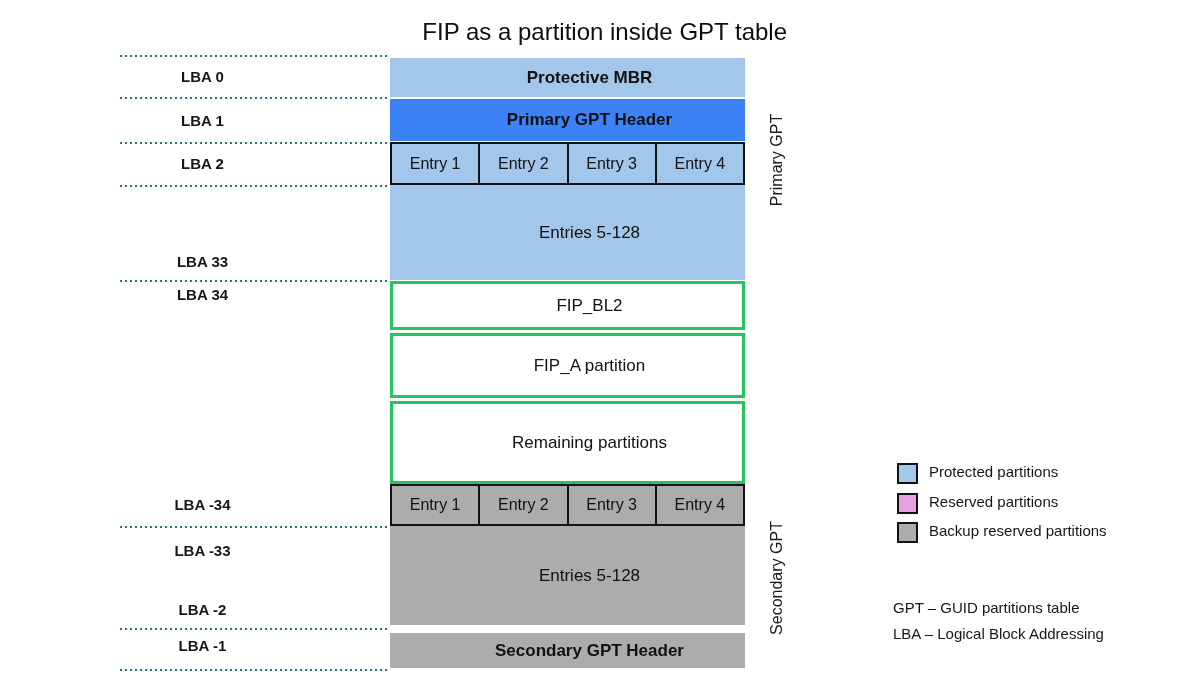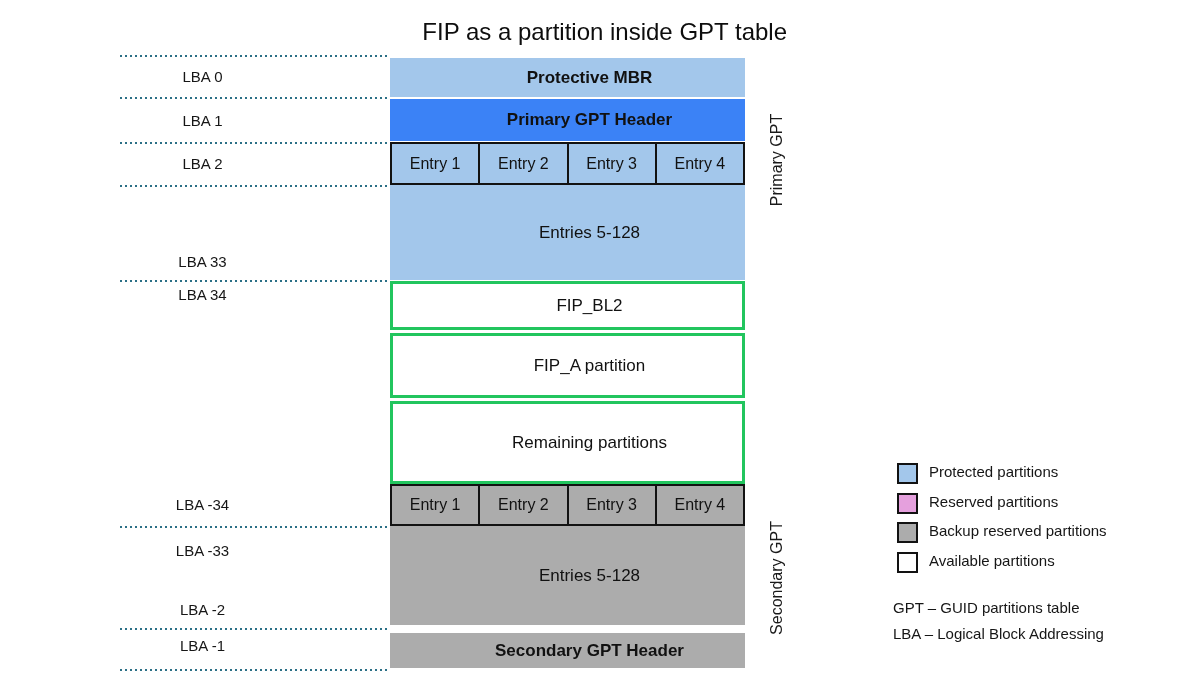--- a/index.html
+++ b/index.html
@@ -19,21 +19,21 @@
     white-space: nowrap;
   }
   .dotline {
     left: 120px; width: 270px; height: 2px;
     background: repeating-linear-gradient(to right, #2b6f86 0 2px, transparent 2px 5px);
   }
   .lba {
     left: 130px; width: 145px; height: 16px;
     text-align: center;
     font-size: 15px; color: #161616;
-    line-height: 16px; white-space: nowrap;
+    line-height: 16px; white-space: nowrap; font-weight: bold;
   }
   .block {
     left: 390px; width: 355px;
     display: flex; align-items: center; justify-content: center;
     font-size: 17px; box-sizing: border-box;
     white-space: nowrap;
     padding-left: 44px;
   }
   .bold { font-weight: bold; }
   .blue  { background: #a3c7eb; }
@@ -127,21 +127,17 @@
     <div class="legend-label">Protected partitions</div>
   </div>
   <div class="abs legend-row" style="top:493px">
     <div class="legend-swatch" style="background-color: rgb(229, 160, 221);"></div>
     <div class="legend-label">Reserved partitions</div>
   </div>
   <div class="abs legend-row" style="top:522px">
     <div class="legend-swatch" style="background-color: rgb(172, 172, 172);"></div>
     <div class="legend-label">Backup reserved partitions</div>
   </div>
-  <div class="abs legend-row" style="top:552px">
-    <div class="legend-swatch" style="background-color: rgb(255, 255, 255);"></div>
-    <div class="legend-label">Available partitions</div>
-  </div>
 
   <div class="abs abbrev" style="top:599px">GPT – GUID partitions table</div>
   <div class="abs abbrev" style="top:625px">LBA – Logical Block Addressing</div>
 
 </div>
 
 </body></html>

